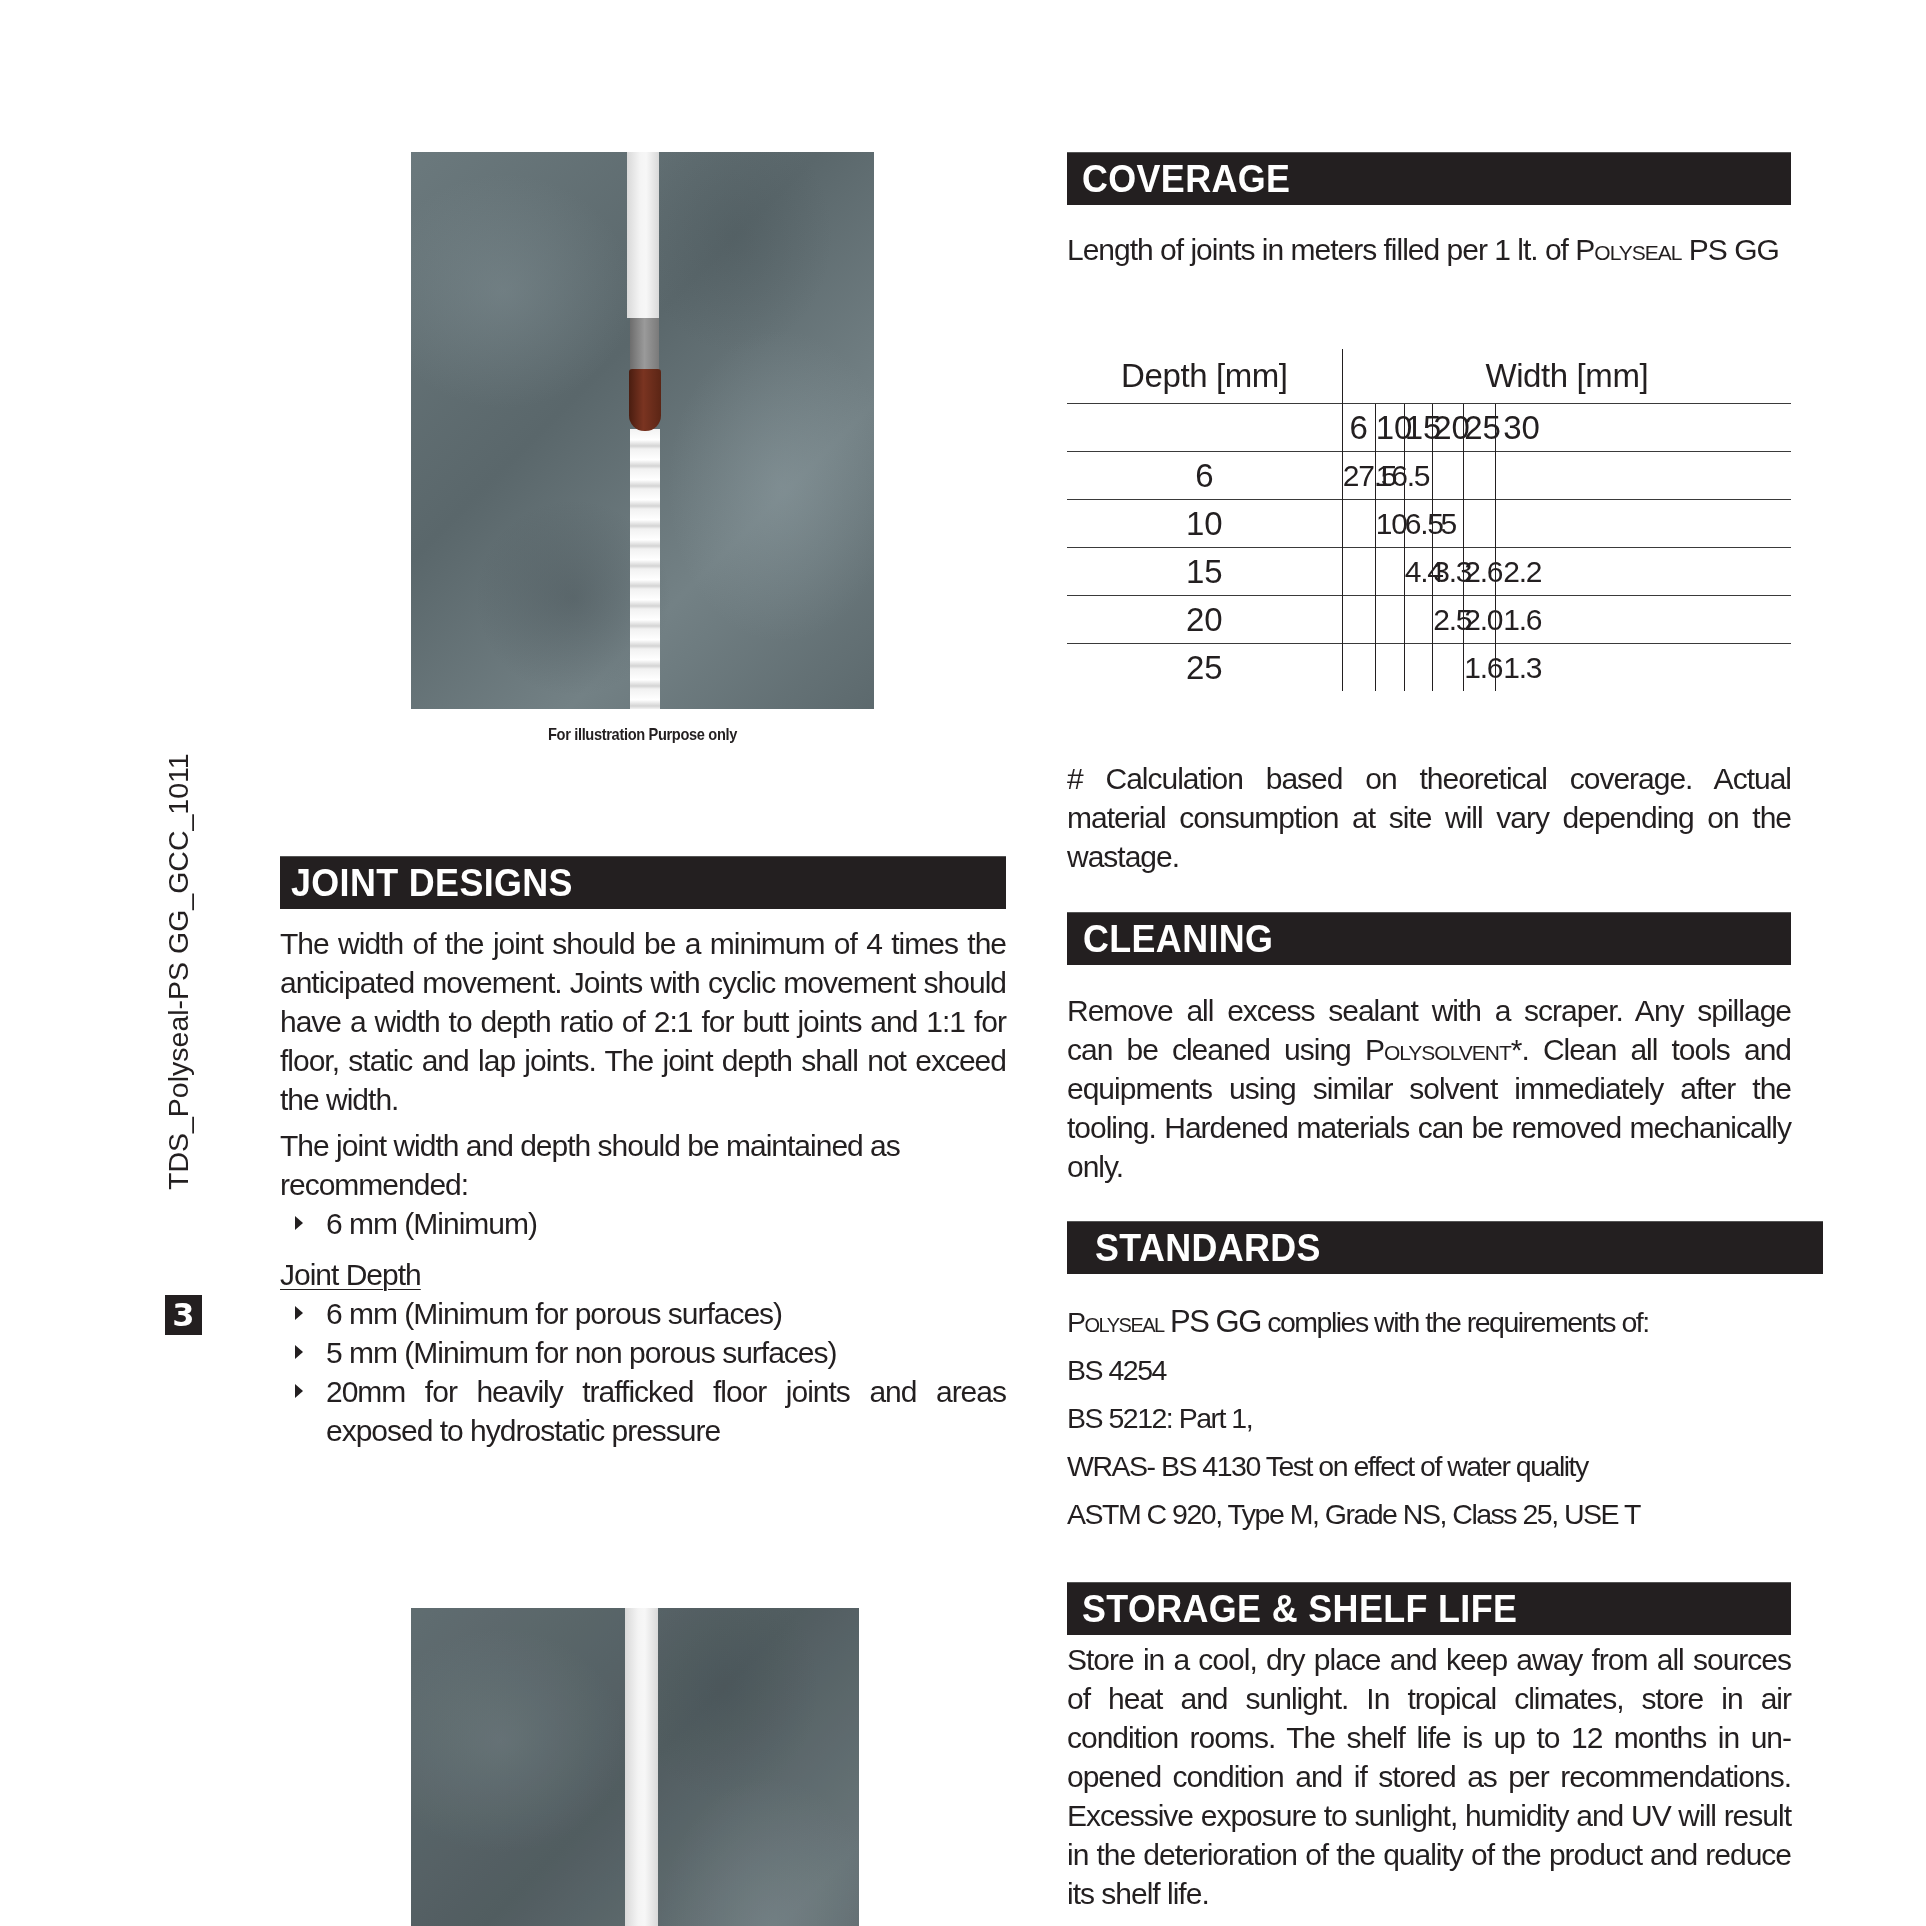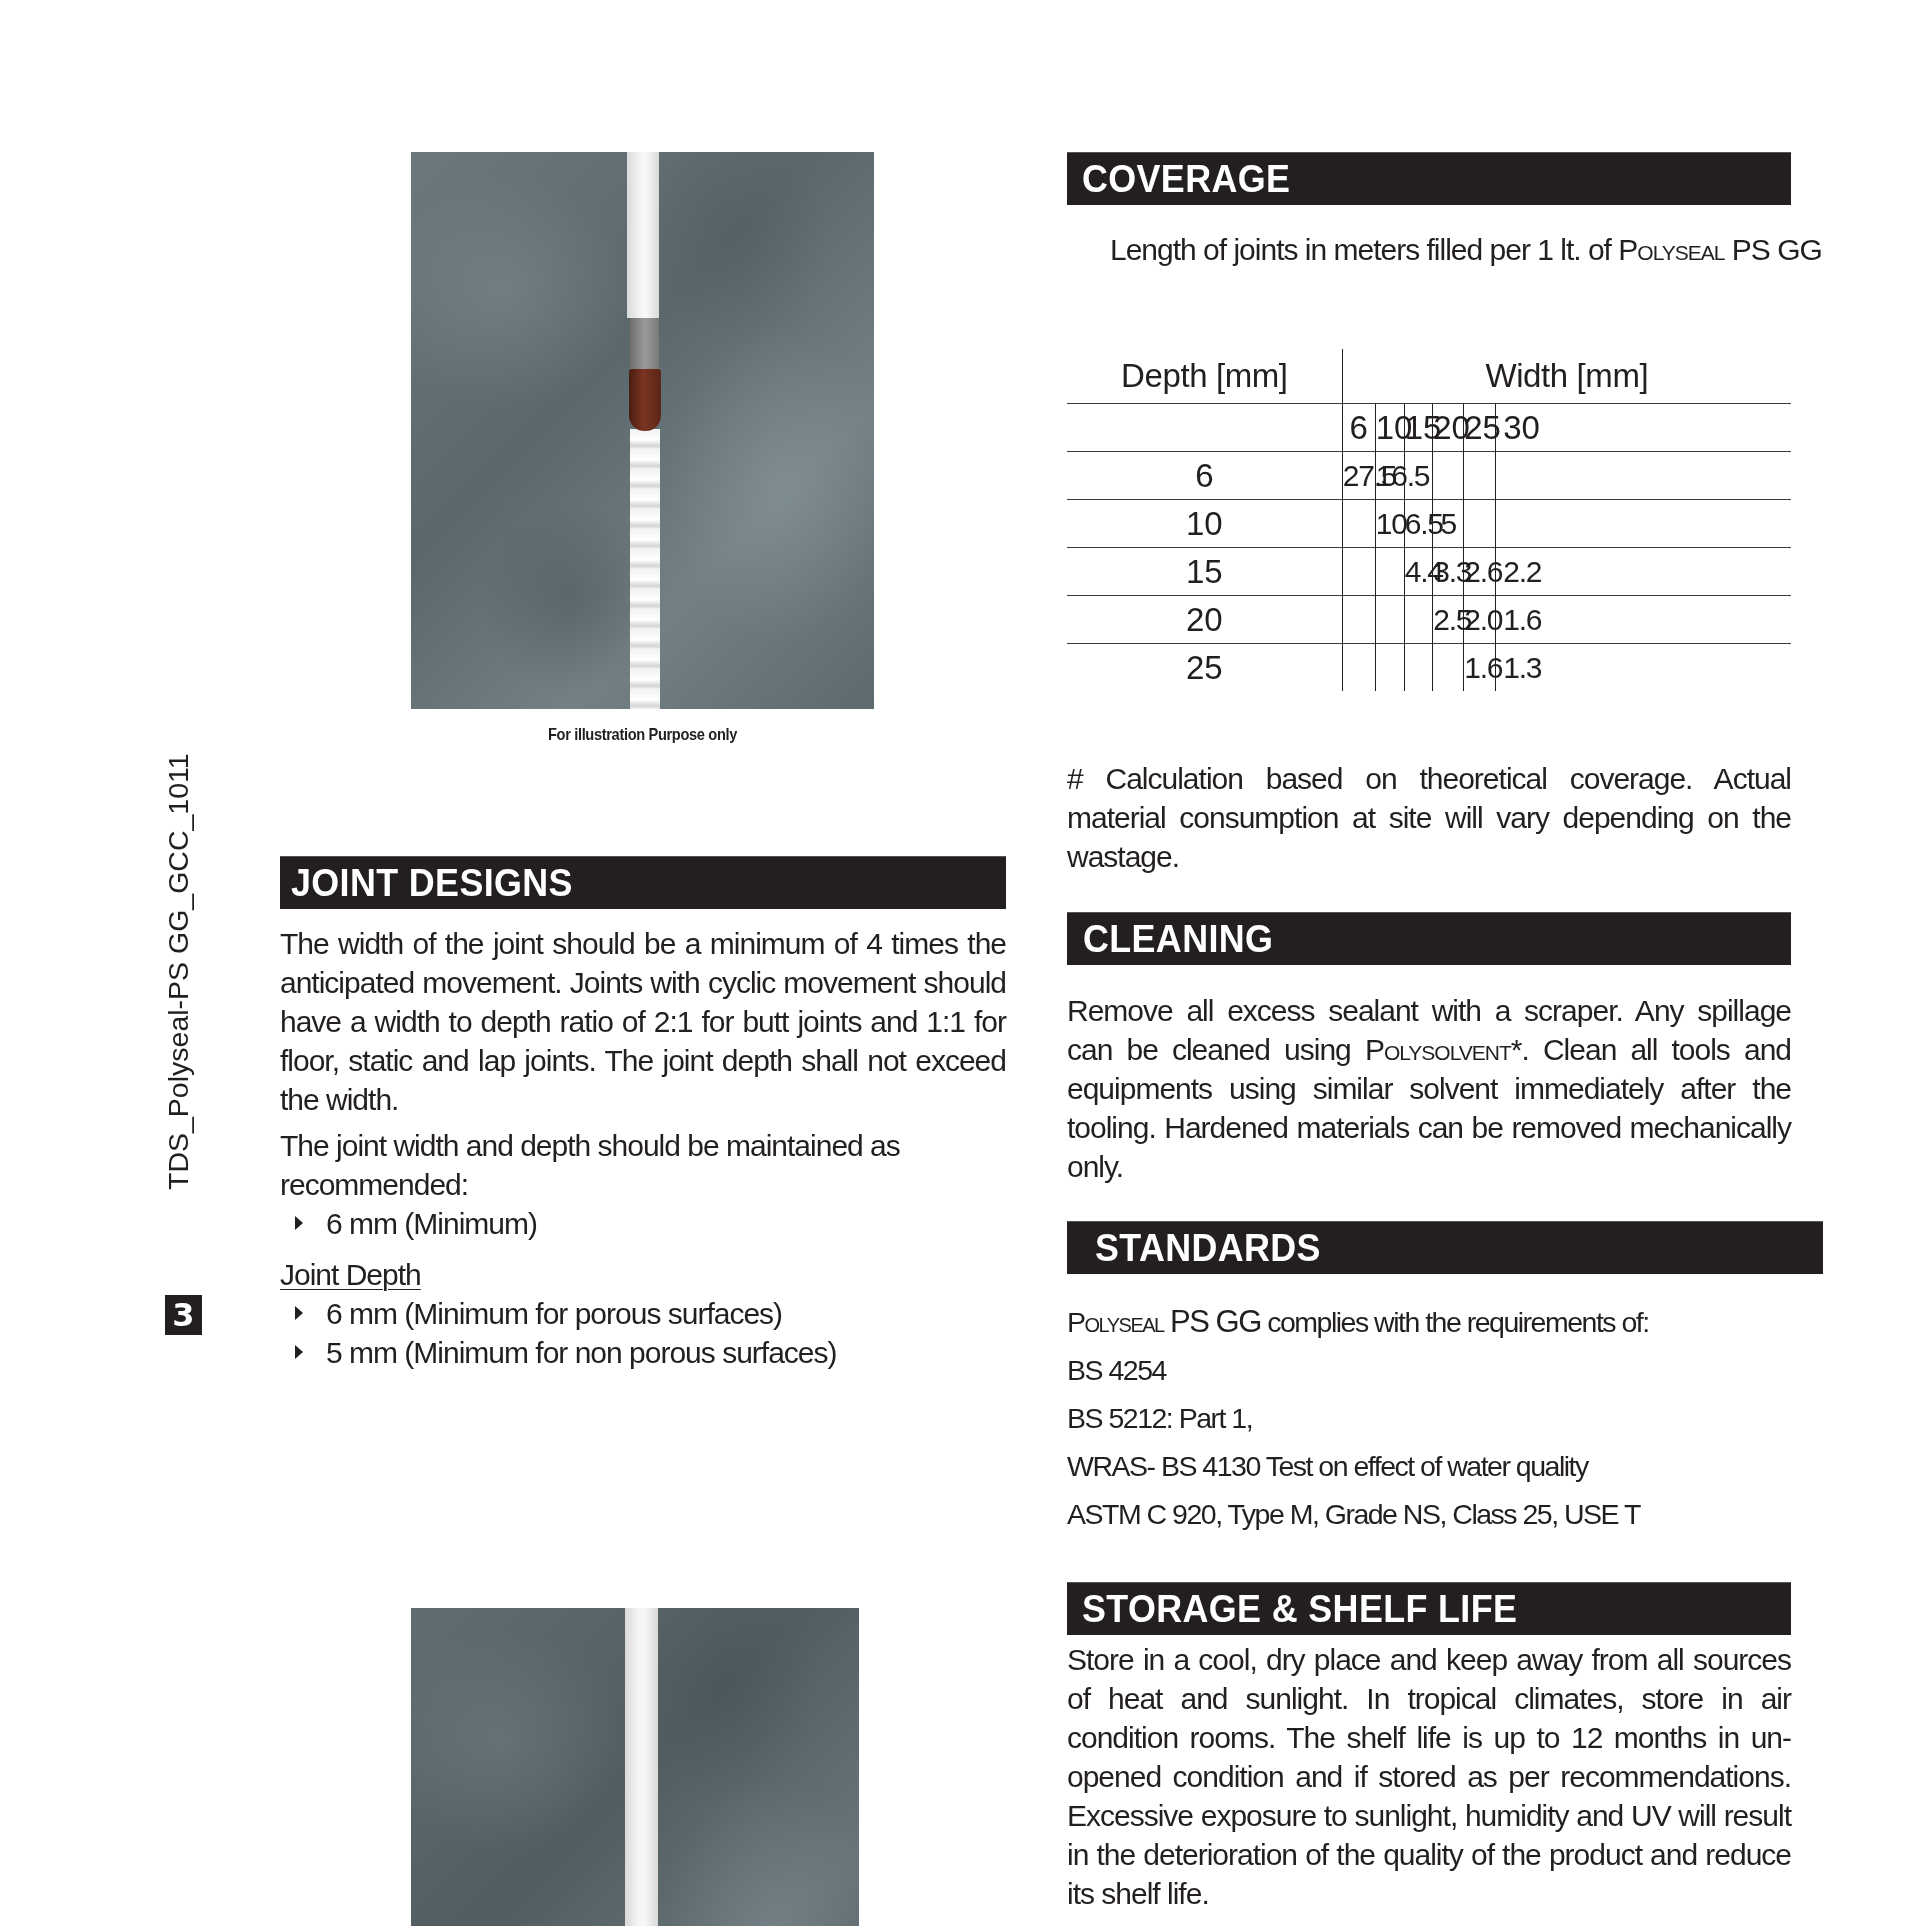--- a/index.html
+++ b/index.html
@@ -81,31 +81,32 @@
 <div class="abs body narrow" style="left:280px; top:924px; width:726px;">
   <p>The width of the joint should be a minimum of 4 times the anticipated movement. Joints with cyclic movement should have a width to depth ratio of 2:1 for butt joints and 1:1 for floor, static and lap joints. The joint depth shall not exceed the width.</p>
   <p class="gap" style="text-align:left;">The joint width and depth should be maintained as recommended:</p>
   <ul class="bullets">
     <li>6 mm (Minimum)</li>
   </ul>
   <p class="gap" style="text-align:left; margin-top:11.6px;"><span class="ul">Joint Depth</span></p>
   <ul class="bullets">
     <li>6 mm (Minimum for porous surfaces)</li>
     <li>5 mm (Minimum for non porous surfaces)</li>
+    <li>20mm for heavily trafficked floor joints and areas exposed to hydrostatic pressure</li>
   </ul>
 </div>
 
 <div class="abs photo" style="left:411px; top:1608px; width:448px; height:532px; background:#56625f;">
   <div class="tex" style="filter:brightness(0.9);"></div>
   <div class="joint" style="left:214px; top:0; width:33px; height:532px;"></div>
 </div>
 
 <div class="abs bar" style="left:1067px; top:152px; width:724px; padding-left:15.4px;"><span>COVERAGE</span></div>
 
-<div class="abs body narrow" style="left:1067px; top:231px; width:724px; text-align:left; line-height:37px;margin-left:43px;">
+<div class="abs body narrow" style="left:1067px; top:231px; width:724px; text-align:left; line-height:37px;">
   <span>Length of joints in meters filled per 1 lt. of </span><span class="sc">Polyseal</span>
   <span>PS GG</span>
 </div>
 
 <table class="abs cov-table" style="left:1067px; top:349px; width:724px;">
   <colgroup>
     <col style="width:275px">
       <col style="width:33px">
       <col style="width:29px">
       <col style="width:28.5px">

